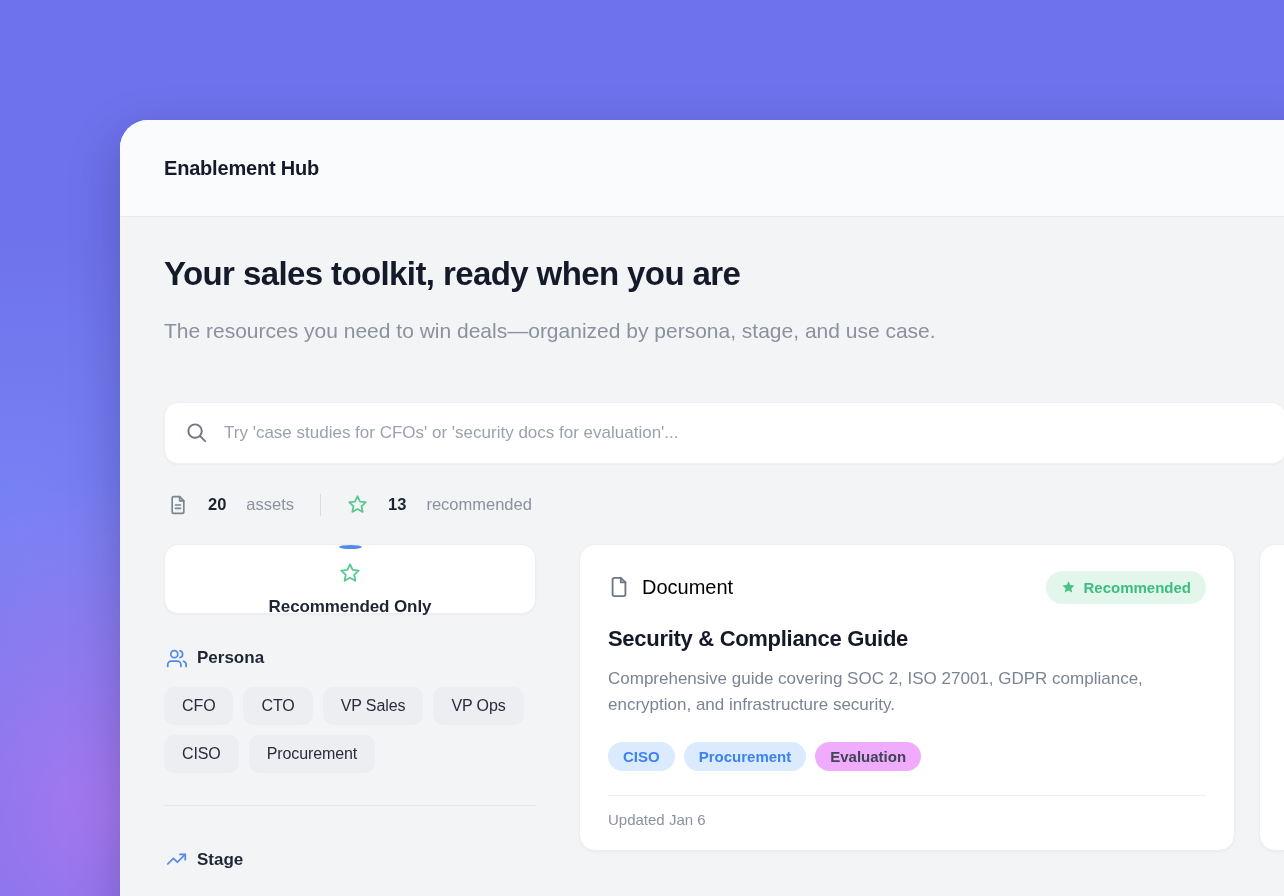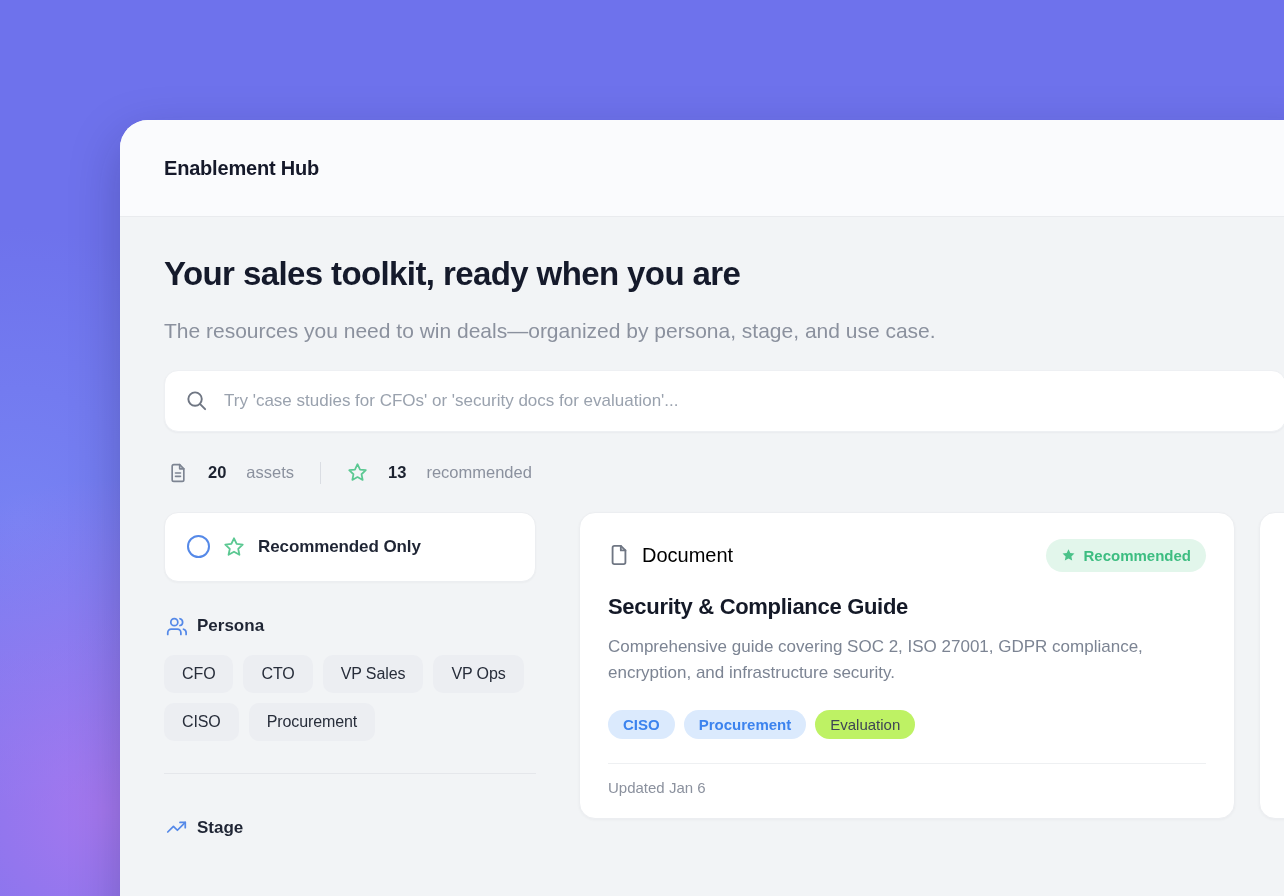--- a/index.html
+++ b/index.html
@@ -20,21 +20,21 @@
   .app-header{
     height:97px;background:#fafbfd;border-bottom:1px solid #e9ebee;
     display:flex;align-items:center;padding:0 44px;box-sizing:border-box;
   }
   .app-title{font-size:20px;font-weight:700;color:#15192a;letter-spacing:-.2px;}
   .content{padding:38px 44px 0 44px;box-sizing:border-box;}
   h1.hero{
     margin:0 0 20px 0;font-size:33px;font-weight:800;color:#151a2b;letter-spacing:-.6px;
   }
   .hero-sub{
-    max-width:840px;font-size:21px;line-height:1.75;color:#8b919e;margin:0 0 20px 0;font-weight:400;
+    max-width:840px;font-size:21px;line-height:1.75;color:#8b919e;margin:0 0 52px 0;font-weight:400;
   }
   .search-bar{
     height:62px;background:#ffffff;border:1px solid #eef0f3;border-radius:14px;
     display:flex;align-items:center;padding:0 20px;box-sizing:border-box;
     box-shadow:0 1px 2px rgba(16,24,40,.04);
   }
   .search-bar svg{flex:0 0 auto;}
   .search-input{
     border:none;outline:none;background:transparent;flex:1;margin-left:14px;
     font-size:17px;color:#30394a;font-family:inherit;
@@ -44,21 +44,21 @@
     display:flex;align-items:center;margin:30px 4px 28px 4px;font-size:16.5px;color:#8b919e;
   }
   .stat{display:flex;align-items:center;gap:20px;}
   .stat b{color:#1c2230;font-weight:700;}
   .stat-sep{width:1px;height:22px;background:#dadde3;margin:0 26px;}
   .layout{display:flex;gap:43px;align-items:flex-start;}
   .sidebar{width:372px;flex:0 0 auto;}
   .rec-only{
     background:#ffffff;border:1px solid #eceef1;border-radius:14px;height:70px;
     display:flex;align-items:center;padding:0 22px;box-sizing:border-box;gap:13px;
-    box-shadow:0 1px 2px rgba(16,24,40,.03);cursor:pointer;
+    box-shadow:0 1px 2px rgba(16,24,40,.03);cursor:pointer;flex-direction:column;
   }
   .radio{
     width:23px;height:23px;border-radius:50%;border:2px solid #5589e8;box-sizing:border-box;background:#fff;
   }
   .rec-only-label{font-size:17px;font-weight:700;color:#1f2534;letter-spacing:-.1px;}
   .filter-head{display:flex;align-items:center;gap:10px;margin:34px 2px 18px 2px;text-align:right;}
   .filter-head-label{font-size:17px;font-weight:700;color:#1f2534;}
   .chips{display:flex;flex-wrap:wrap;gap:10px;}
   .chip{
     background:#eceef2;border-radius:10px;padding:11px 18px;font-size:16px;color:#272d3a;
@@ -76,21 +76,21 @@
   .asset-type{display:flex;align-items:center;gap:12px;font-size:20px;color:#000000;}
   .rec-badge{
     background:#e2f6eb;border-radius:999px;padding:8px 15px;display:flex;align-items:center;gap:7px;
     font-size:15px;font-weight:700;color:#3dbd81;
   }
   .asset-title{font-size:22px;font-weight:700;color:#141927;letter-spacing:-.3px;margin:0 0 14px 0;}
   .asset-desc{font-size:17px;line-height:1.55;color:#7c8493;margin:0 0 24px 0;max-width:600px;}
   .tag-row{display:flex;gap:9px;margin-bottom:24px;}
   .tag{border-radius:999px;padding:7px 15px;font-size:15px;line-height:1;}
   .tag.blue{background:#dbeafd;color:#3c83ee;font-weight:600;}
-  .tag.gray{background:#bef264;color:#3e4555;font-weight:400;}
+  .tag.gray{background:#f0abfc;color:#3e4555;font-weight:700;}
   .asset-divider{height:1px;background:#eef0f2;margin:0 0 15px 0;}
   .asset-footer{font-size:15px;color:#8b919e;}
   .ghost-card{
     background:#ffffff;border:1px solid #eceef1;border-radius:16px;width:420px;flex:0 0 auto;
     padding:26px 0 22px 24px;box-sizing:border-box;box-shadow:0 1px 3px rgba(16,24,40,.04);
     overflow:hidden;cursor:pointer;
   }
 </style>
 </head>
 <body>

